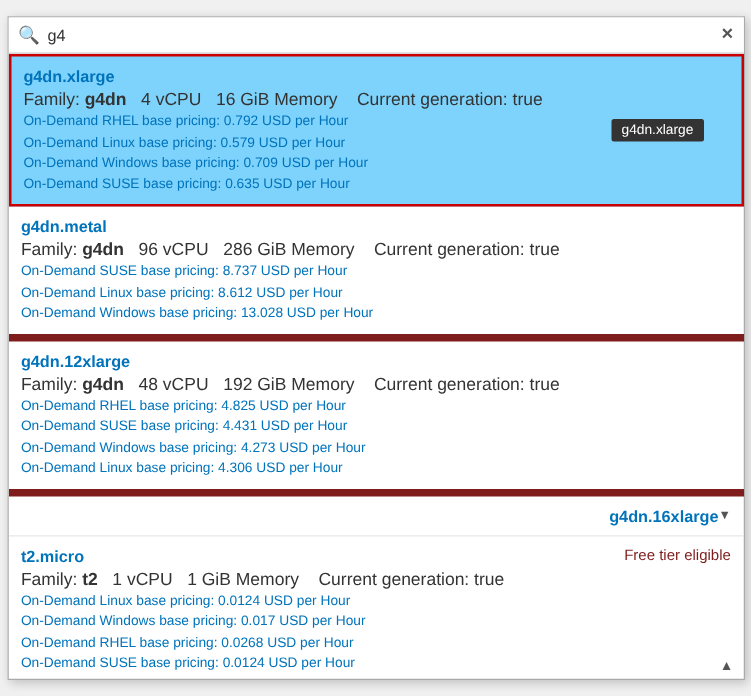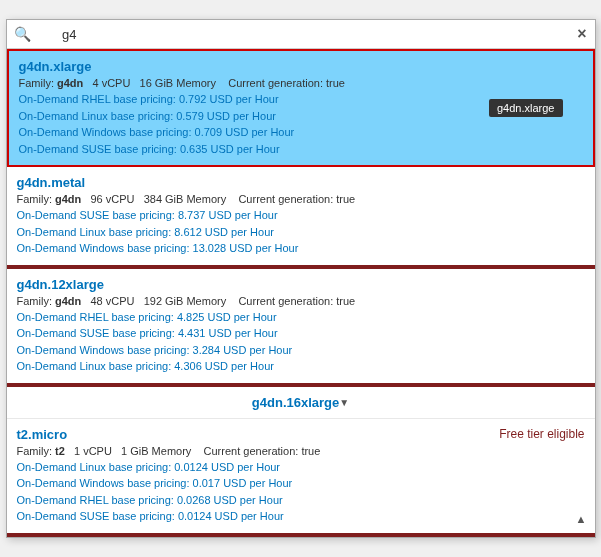--- a/index.html
+++ b/index.html
@@ -31,53 +31,52 @@
       color: #555;
       margin-right: 6px;
       font-size: 14px;
     }
     .search-input {
       flex: 1;
       border: none;
       outline: none;
       font-size: 13px;
       color: #333;
-      margin-left: 24px;
     }
     .clear-icon {
       color: #555;
       cursor: pointer;
       font-size: 16px;
       font-weight: bold;
       line-height: 1;
     }
     .results-list {
       max-height: 500px;
       overflow-y: auto;
       position: relative;
     }
     .result-item {
       padding: 8px 10px;
-      border-bottom: 4px solid #7f1d1d;
+      border-bottom: 6px solid #7f1d1d;
       cursor: pointer;
       position: relative;
     }
     .result-item.selected {
       background: #7dd3fc;
       border: 2px solid #c00;
     }
     .instance-name {
       color: #0073bb;
       font-size: 13px;
       font-weight: bold;
       margin-bottom: 3px;
     }
     .instance-specs {
       color: #333;
-      font-size: 11px;
+      font-size: 14px;
       margin-bottom: 2px;
     }
     .instance-specs .family-bold {
       font-weight: bold;
     }
     .pricing-line {
       color: #0073bb;
       font-size: 11px;
       line-height: 1.5;
     }
@@ -90,21 +89,21 @@
       color: #fff;
       padding: 3px 8px;
       font-size: 11px;
       border-radius: 2px;
     }
     .collapsed-item {
       padding: 8px 10px;
       border-bottom: 1px solid #e8e8e8;
       display: flex;
       align-items: center;
-      justify-content: center;
+      justify-content: flex-end;
       cursor: pointer;
     }
     .collapsed-name {
       color: #0073bb;
       font-size: 13px;
       font-weight: bold;
     }
     .chevron-down {
       color: #555;
       font-size: 10px;
@@ -150,39 +149,39 @@
       <div class="pricing-line">On-Demand Windows base pricing: 0.709 USD per Hour</div>
       <div class="pricing-line">On-Demand SUSE base pricing: 0.635 USD per Hour</div>
       <span class="selected-badge">g4dn.xlarge</span>
     </div>
 
     <div class="result-item">
       <div class="instance-name">g4dn.metal</div>
       <div class="instance-specs">
         Family: <span class="family-bold">g4dn</span>&nbsp;&nbsp;
         <span>96 vCPU</span>&nbsp;&nbsp;
-        <span>384 GiB Memory</span>&nbsp;&nbsp;&nbsp;
+        <span>286 GiB Memory</span>&nbsp;&nbsp;&nbsp;
         <span>Current generation: true</span>
       </div>
       <div class="pricing-line">On-Demand SUSE base pricing: 8.737 USD per Hour</div>
       <div class="pricing-line">On-Demand Linux base pricing: 8.612 USD per Hour</div>
       <div class="pricing-line">On-Demand Windows base pricing: 13.028 USD per Hour</div>
     </div>
 
     <div class="result-item">
       <div class="instance-name">g4dn.12xlarge</div>
       <div class="instance-specs">
         Family: <span class="family-bold">g4dn</span>&nbsp;&nbsp;
         <span>48 vCPU</span>&nbsp;&nbsp;
         <span>192 GiB Memory</span>&nbsp;&nbsp;&nbsp;
         <span>Current generation: true</span>
       </div>
       <div class="pricing-line">On-Demand RHEL base pricing: 4.825 USD per Hour</div>
       <div class="pricing-line">On-Demand SUSE base pricing: 4.431 USD per Hour</div>
-      <div class="pricing-line">On-Demand Windows base pricing: 3.284 USD per Hour</div>
+      <div class="pricing-line">On-Demand Windows base pricing: 4.273 USD per Hour</div>
       <div class="pricing-line">On-Demand Linux base pricing: 4.306 USD per Hour</div>
     </div>
 
     <div class="collapsed-item">
       <span class="collapsed-name">g4dn.16xlarge</span>
       <span class="chevron-down">▼</span>
     </div>
 
     <div class="result-item" style="position:relative;">
       <div style="display:flex; justify-content:space-between; align-items:flex-start;">

